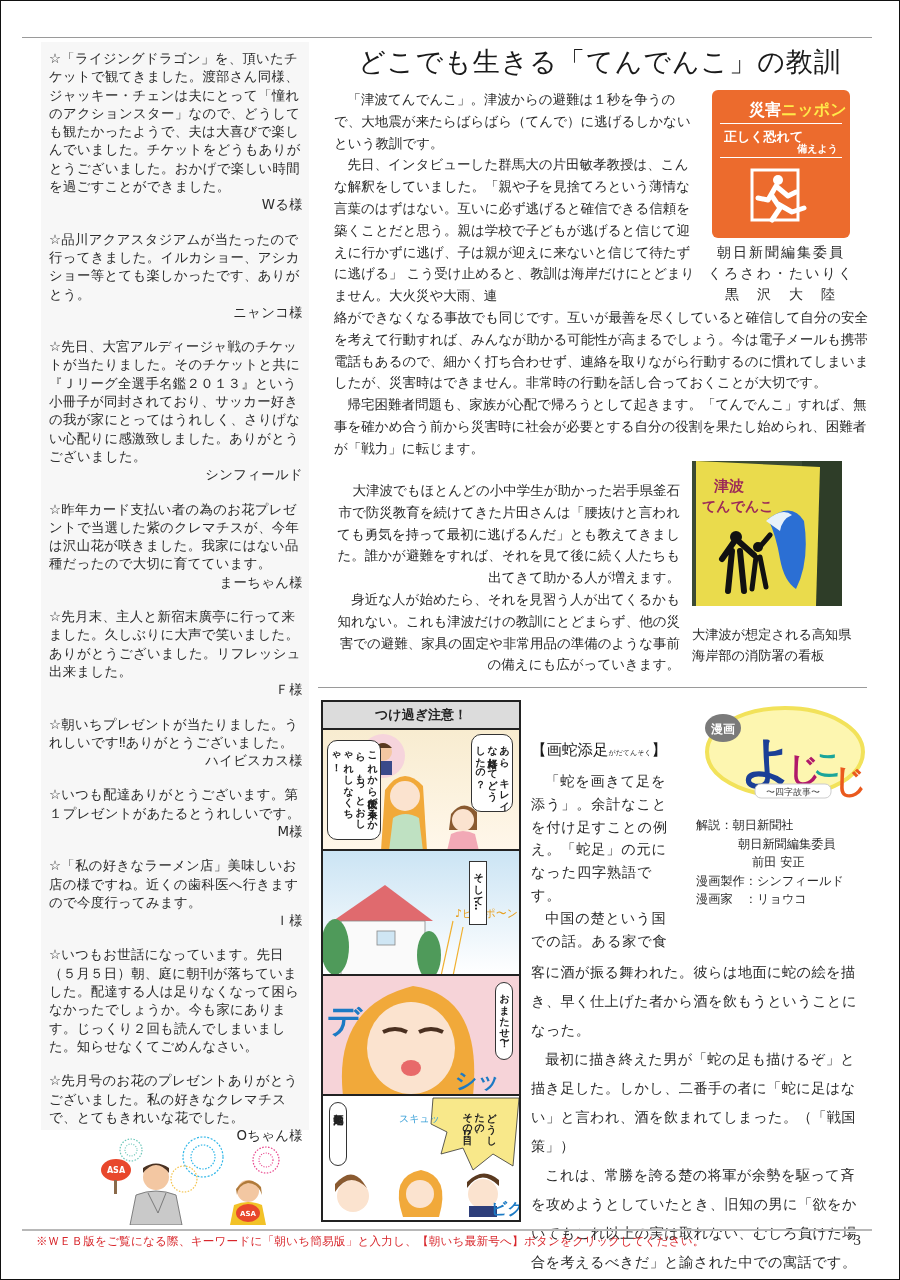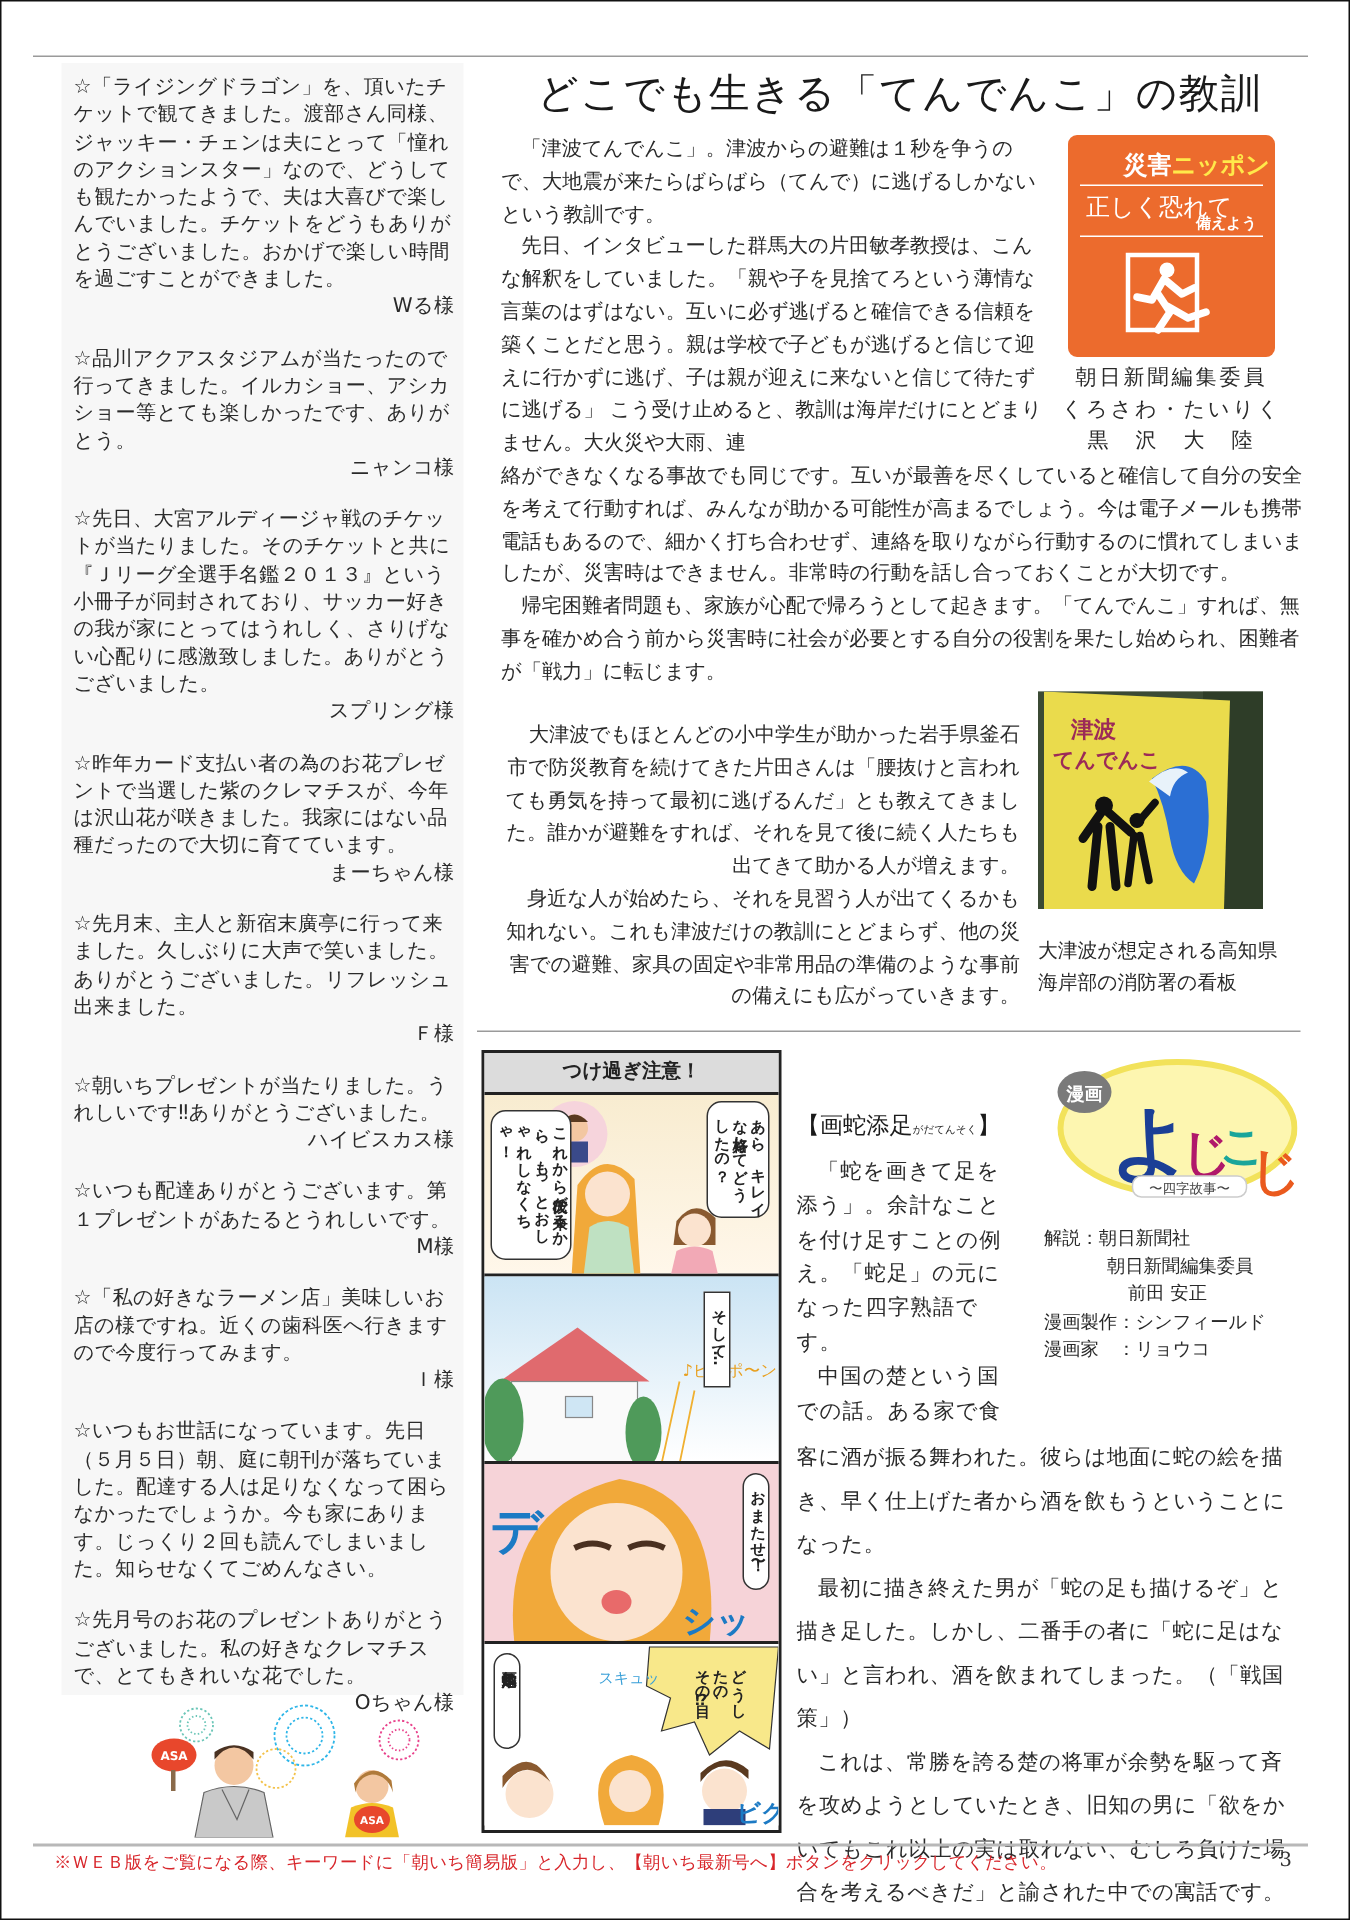--- a/index.html
+++ b/index.html
@@ -19,21 +19,21 @@
   
   .article-title { position: absolute; left: 330px; top: 44px; width: 540px; text-align: center; font-family: "DejaVu Sans", sans-serif; font-size: 27px; letter-spacing: 1px; color: #1a1a1a; font-weight: normal; }
   .art-text { position: absolute; font-family: "DejaVu Serif", serif; font-size: 13.5px; line-height: 21.8px; color: #2a2a2a; }
   .art-text p { text-indent: 1em; }
   .art-text p.noindent { text-indent: 0; }
 
   .badge-box { position: absolute; left: 712px; top: 90px; width: 138px; height: 148px; background: #ec6b2d; border-radius: 6px; }
   .badge-box .t1 { position: absolute; left: 10px; top: 10px; font-size: 16px; font-weight: bold; color: #fff; letter-spacing: 0; white-space: nowrap; margin-left: 27px; }
   .badge-box .t1 span.y { color: #ffe94a; }
   .badge-box .hr1 { position: absolute; left: 8px; right: 8px; top: 33px; height: 1px; background: #fff; }
-  .badge-box .t2 { position: absolute; left: 12px; top: 38px; font-size: 16px; font-weight: normal; color: #fff; }
+  .badge-box .t2 { position: absolute; left: 12px; top: 38px; font-size: 13px; font-weight: bold; color: #fff; }
   .badge-box .t3 { position: absolute; right: 12px; top: 52px; font-size: 10px; font-weight: bold; color: #fff; }
   .badge-box .hr2 { position: absolute; left: 8px; right: 8px; top: 67px; height: 1px; background: #fff; }
   .badge-box .exit { position: absolute; left: 36px; top: 76px; width: 66px; height: 58px; }
 
   .author { position: absolute; left: 706px; top: 242px; width: 150px; text-align: center; font-family: "DejaVu Serif", serif; font-size: 14px; line-height: 21px; color: #2a2a2a; letter-spacing: 2px; }
 
   .photo { position: absolute; left: 692px; top: 461px; width: 150px; height: 145px; overflow: hidden; background: #3b4a34; }
   .photo-caption { position: absolute; left: 692px; top: 624px; width: 170px; font-family: "DejaVu Serif", serif; font-size: 13.2px; line-height: 21px; color: #2a2a2a; }
 
   .mid-rule { position: absolute; left: 318px; top: 687px; width: 549px; height: 1px; background: #9a9a9a; }
@@ -71,21 +71,21 @@
   <div class="letter">
       <span class="body">☆「ライジングドラゴン」を、頂いたチケットで観てきました。渡部さん同様、ジャッキー・チェンは夫にとって「憧れのアクションスター」なので、どうしても観たかったようで、夫は大喜びで楽しんでいました。チケットをどうもありがとうございました。おかげで楽しい時間を過ごすことができました。</span>
       <span class="sig">Wる様</span>
     </div>
   <div class="letter">
       <span class="body">☆品川アクアスタジアムが当たったので行ってきました。イルカショー、アシカショー等とても楽しかったです、ありがとう。</span>
       <span class="sig">ニャンコ様</span>
     </div>
   <div class="letter">
       <span class="body">☆先日、大宮アルディージャ戦のチケットが当たりました。そのチケットと共に『Ｊリーグ全選手名鑑２０１３』という小冊子が同封されており、サッカー好きの我が家にとってはうれしく、さりげない心配りに感激致しました。ありがとうございました。</span>
-      <span class="sig">スプリング様</span>
+      <span class="sig">シンフィールド</span>
     </div>
   <div class="letter">
       <span class="body">☆昨年カード支払い者の為のお花プレゼントで当選した紫のクレマチスが、今年は沢山花が咲きました。我家にはない品種だったので大切に育てています。</span>
       <span class="sig">まーちゃん様</span>
     </div>
   <div class="letter">
       <span class="body">☆先月末、主人と新宿末廣亭に行って来ました。久しぶりに大声で笑いました。ありがとうございました。リフレッシュ出来ました。</span>
       <span class="sig">Ｆ様</span>
     </div>
   <div class="letter">

